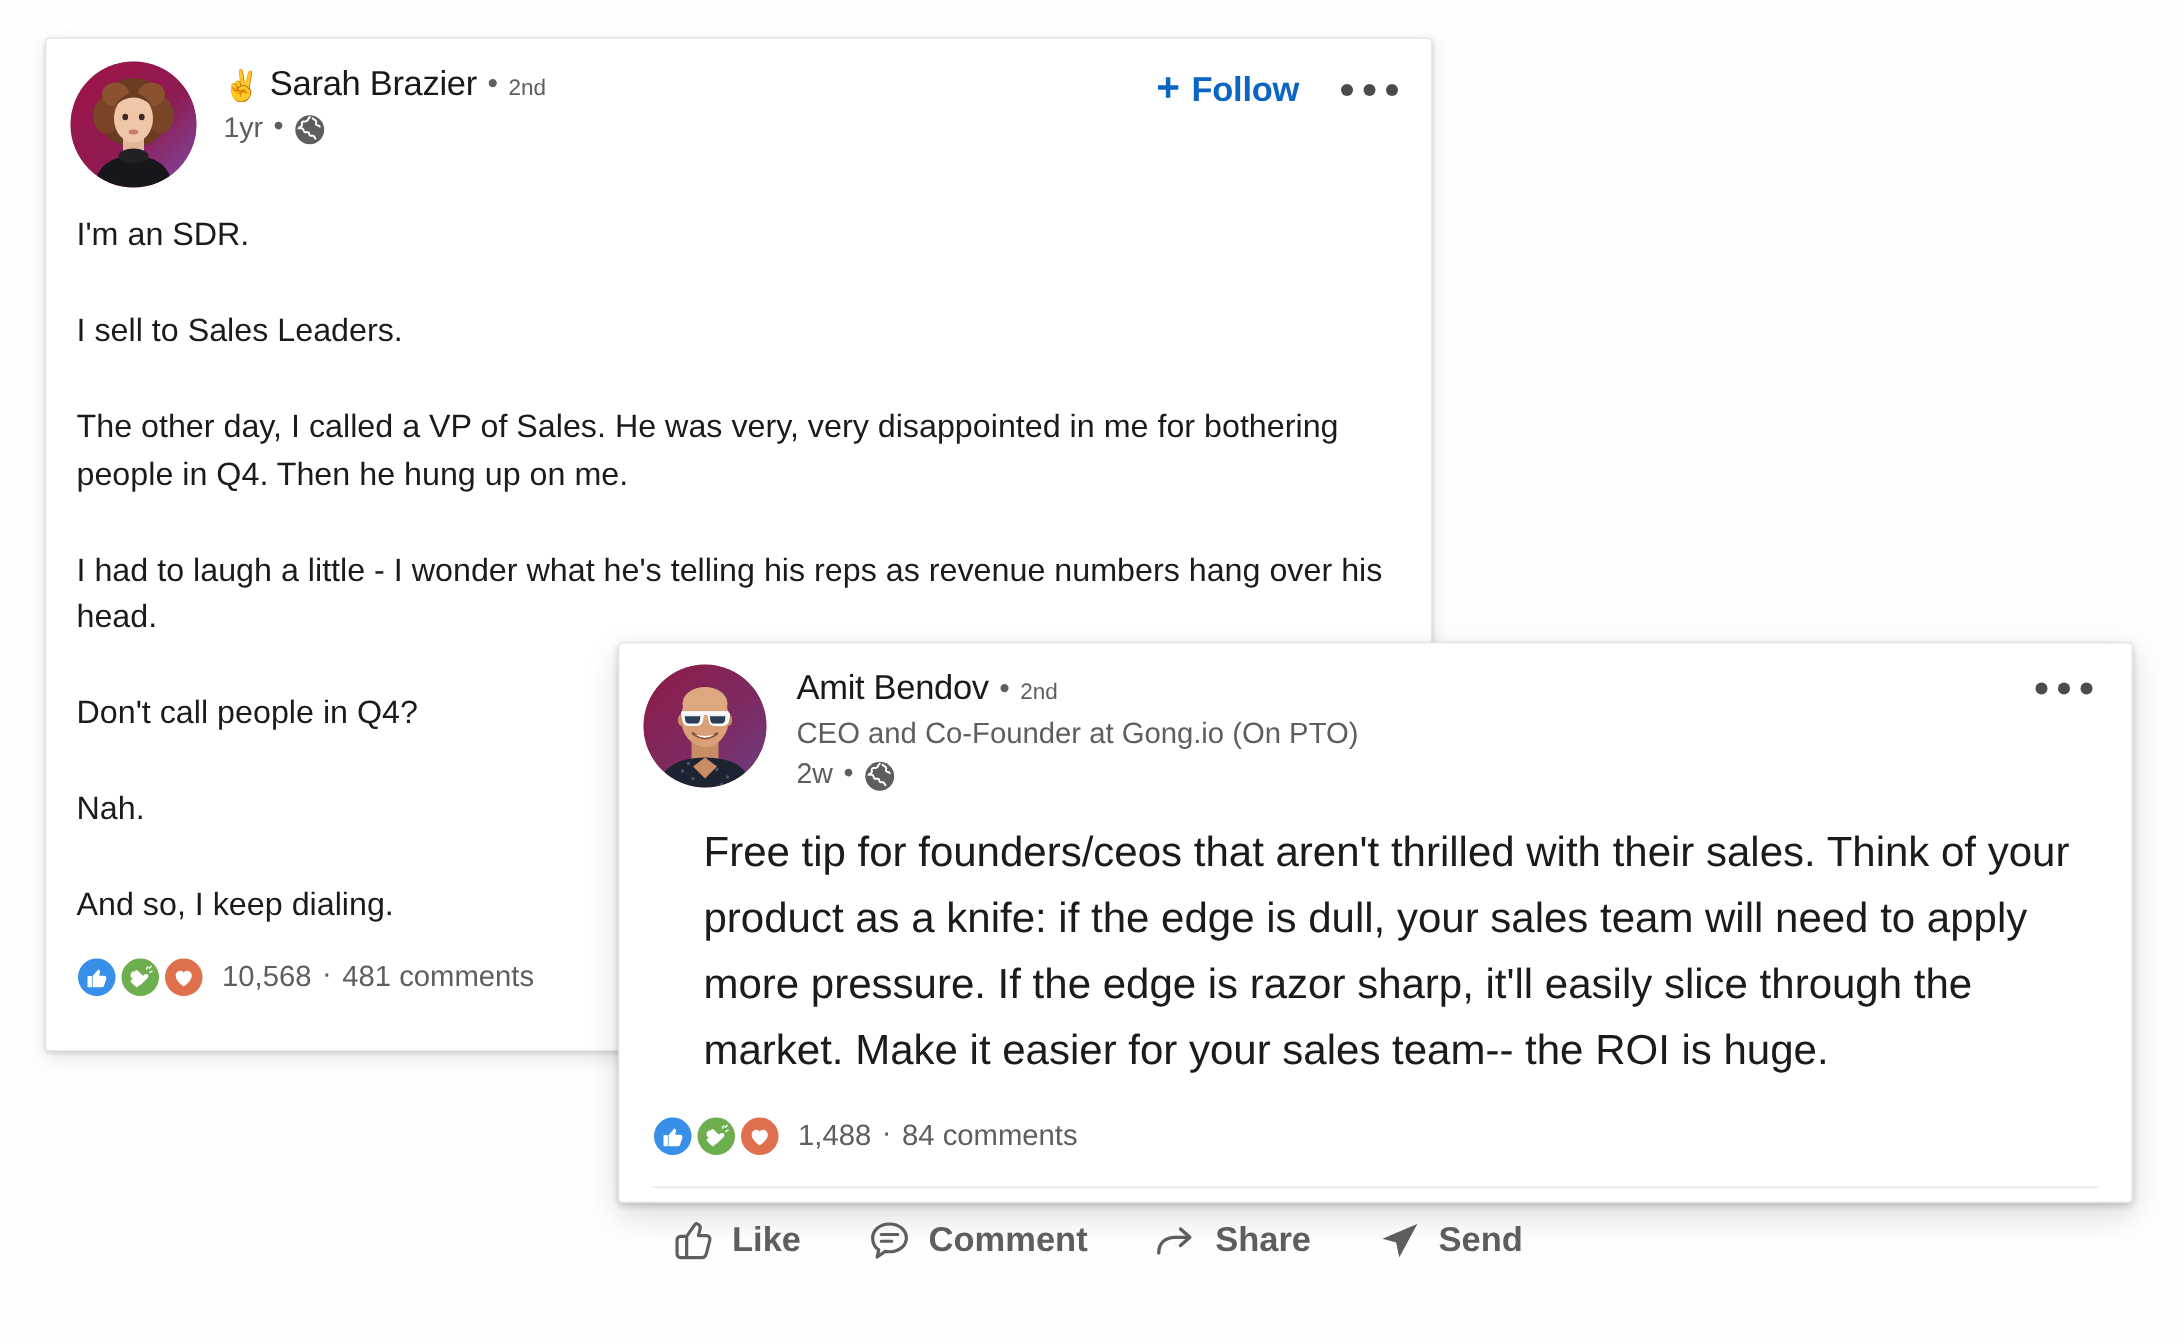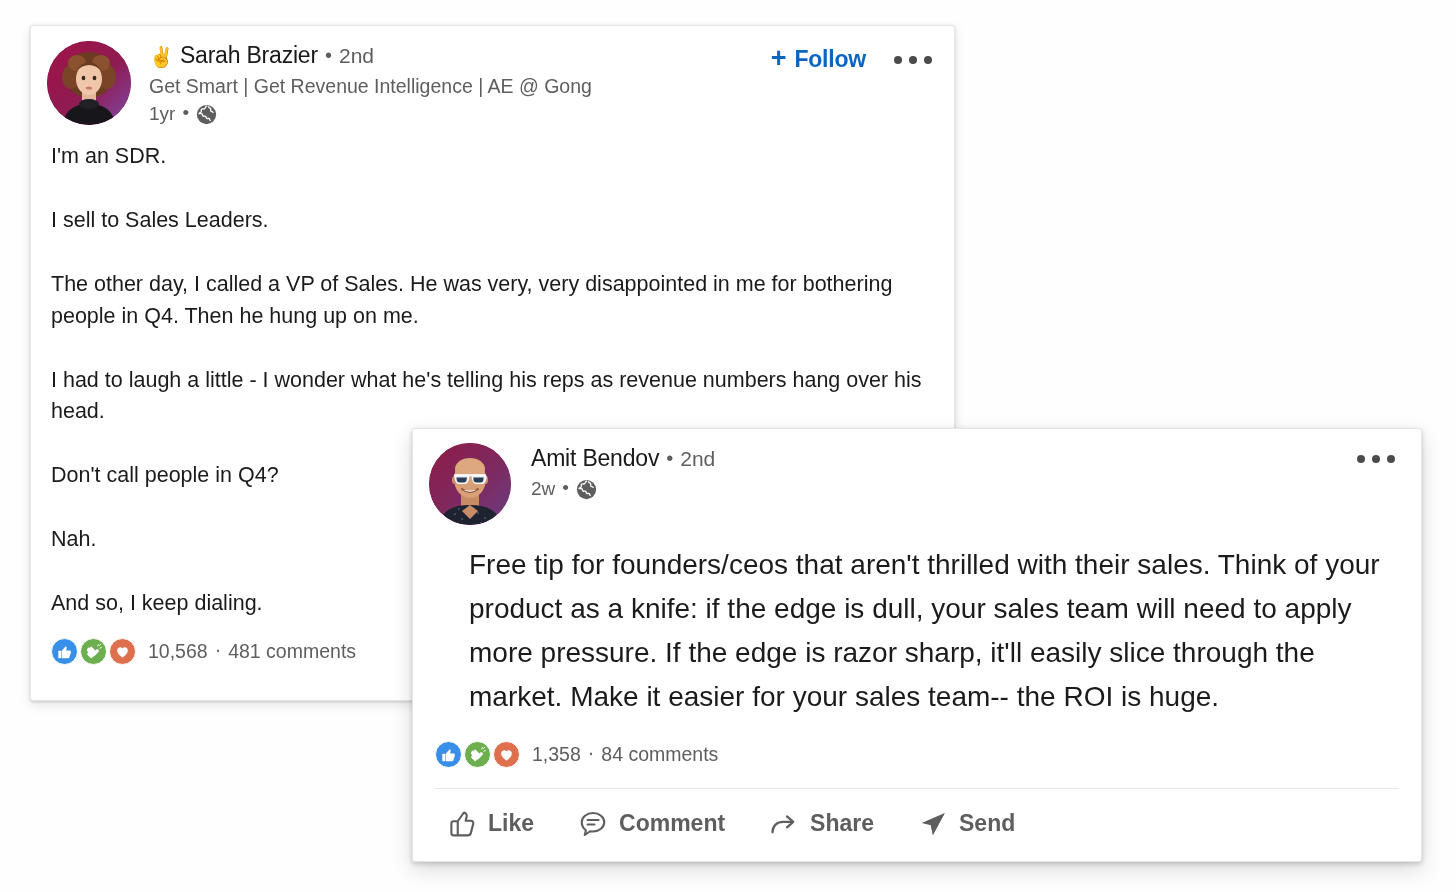--- a/index.html
+++ b/index.html
@@ -38,21 +38,21 @@
     top: 25px;
     width: 925px;
     height: 676px;
     z-index: 1;
   }
 
   #post-amit {
     left: 412px;
     top: 428px;
     width: 1010px;
-    height: 434px;
+    height: 374px;
     z-index: 2;
     box-shadow: 0 2px 5px rgba(0,0,0,0.18), 0 8px 22px rgba(0,0,0,0.14);
   }
 
   
   .post-header {
     display: flex;
     align-items: flex-start;
     padding: 12px 16px 0 16px;
     position: relative;
@@ -99,21 +99,21 @@
 
   .degree-sep {
     color: #5e5e5e;
     font-size: 20px;
     margin: 0 7px;
     position: relative;
     top: -1px;
   }
 
   .degree {
-    font-size: 21px;
+    font-size: 15px;
     color: #5e5e5e;
   }
 
   .headline {
     font-size: 19.5px;
     color: #5e5e5e;
     margin-top: 4px;
     line-height: 1.25;
     white-space: nowrap;
   }
@@ -315,21 +315,20 @@
         </svg>
       </div>
 
       <div class="identity">
         <div class="name-row">
           <span class="emoji-badge">✌️</span>
           <span class="author-name">Sarah Brazier</span>
           <span class="degree-sep">•</span>
           <span class="degree">2nd</span>
         </div>
-        <div class="headline">Get Smart | Get Revenue Intelligence | AE @ Gong</div>
         <div class="meta-row">
           <span>1yr</span>
           <span class="meta-sep">•</span>
           <span class="globe-icon">
             <svg viewBox="0 0 24 24" xmlns="http://www.w3.org/2000/svg" aria-hidden="true">
               <circle cx="12" cy="12" r="11" fill="#5e5e5e"></circle>
               <path d="M12 2.4c-1.6 1.1-1 2.5-2.4 3.1-1.3.6-2.6-.4-3.4.6-.8 1 .3 2 -.3 3 -.5.9-1.9.6-2.3 1.8 1.2.2 2.2-.4 3.1.3.9.7.4 2 1.4 2.6 1 .6 2-.4 2.9.2.8.6.4 2 1.4 2.5.9.5 1.9-.4 2.7.2.6.5.4 1.6 1.2 2.1" fill="none" stroke="#ffffff" stroke-width="1.5" stroke-linecap="round"></path>
               <path d="M14.2 3.2c.6 1.2 2 1.1 2.6 2.2.5 1-.5 2 .2 2.8.7.9 2.1.3 2.6 1.4" fill="none" stroke="#ffffff" stroke-width="1.5" stroke-linecap="round"></path>
             </svg>
           </span>
@@ -438,20 +437,21 @@
           </g>
         </svg>
       </div>
 
       <div class="identity">
         <div class="name-row">
           <span class="author-name">Amit Bendov</span>
           <span class="degree-sep">•</span>
           <span class="degree">2nd</span>
         </div>
+        <div class="headline">CEO and Co-Founder at Gong.io (On PTO)</div>
         <div class="meta-row">
           <span>2w</span>
           <span class="meta-sep">•</span>
           <span class="globe-icon">
             <svg viewBox="0 0 24 24" xmlns="http://www.w3.org/2000/svg" aria-hidden="true">
               <circle cx="12" cy="12" r="11" fill="#5e5e5e"></circle>
               <path d="M12 2.4c-1.6 1.1-1 2.5-2.4 3.1-1.3.6-2.6-.4-3.4.6-.8 1 .3 2 -.3 3 -.5.9-1.9.6-2.3 1.8 1.2.2 2.2-.4 3.1.3.9.7.4 2 1.4 2.6 1 .6 2-.4 2.9.2.8.6.4 2 1.4 2.5.9.5 1.9-.4 2.7.2.6.5.4 1.6 1.2 2.1" fill="none" stroke="#ffffff" stroke-width="1.5" stroke-linecap="round"></path>
               <path d="M14.2 3.2c.6 1.2 2 1.1 2.6 2.2.5 1-.5 2 .2 2.8.7.9 2.1.3 2.6 1.4" fill="none" stroke="#ffffff" stroke-width="1.5" stroke-linecap="round"></path>
             </svg>
           </span>
@@ -485,21 +485,21 @@
             <path d="M9.8 21.4c-1.1 0-2.1-.4-2.9-1.2l-3.5-3.5a1.6 1.6 0 0 1 2.3-2.3l1.4 1.4-4-4a1.5 1.5 0 0 1 2.1-2.1l3.6 3.6-4.5-4.5A1.5 1.5 0 0 1 6.4 6.7l4.5 4.5L7.6 7.9a1.5 1.5 0 1 1 2.1-2.1l4.9 4.9 1.2-1.2c.9-.9 2.3-.9 3.2 0 .9.9.9 2.3 0 3.2l-4.8 4.8c-.6.6-1.3 1.1-2.1 1.5l-2.3 1.4z" fill="#ffffff"></path>
             <path d="M17.9 4.3l1.1-2.1M21 7.4l2.1-1.1M20.6 3.4l1.6-1.6" stroke="#ffffff" stroke-width="1.4" stroke-linecap="round" fill="none"></path>
           </svg>
         </span>
         <span class="reaction-pill reaction-love">
           <svg viewBox="0 0 24 24" xmlns="http://www.w3.org/2000/svg" aria-hidden="true">
             <path d="M12 20.5s-7.6-4.8-7.6-10c0-2.6 2-4.6 4.4-4.6 1.5 0 2.7.8 3.2 1.9.5-1.1 1.7-1.9 3.2-1.9 2.4 0 4.4 2 4.4 4.6 0 5.2-7.6 10-7.6 10z" fill="#ffffff"></path>
           </svg>
         </span>
       </div>
-      <span>1,358</span>
+      <span>1,488</span>
       <span class="count-sep">·</span>
       <span>84 comments</span>
     </div>
 
     <div class="action-divider"></div>
 
     <div class="action-bar">
 
       <button class="action-btn">
         <span class="action-ico">

